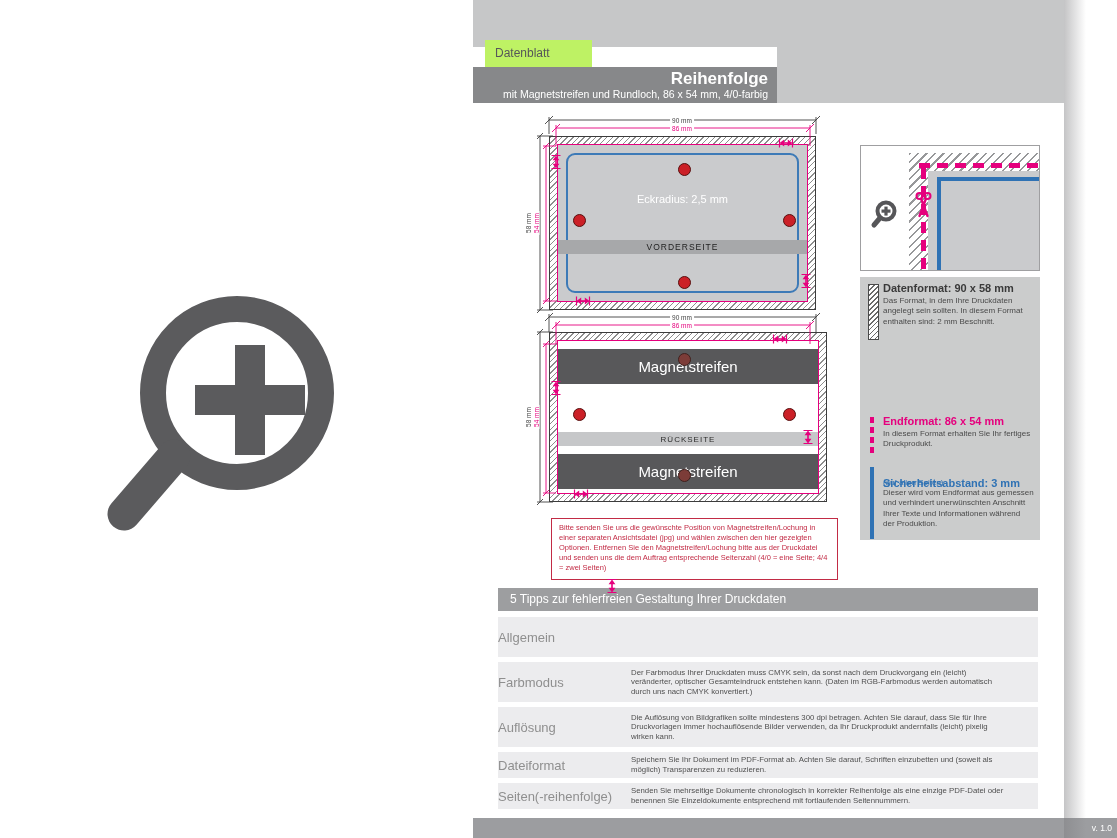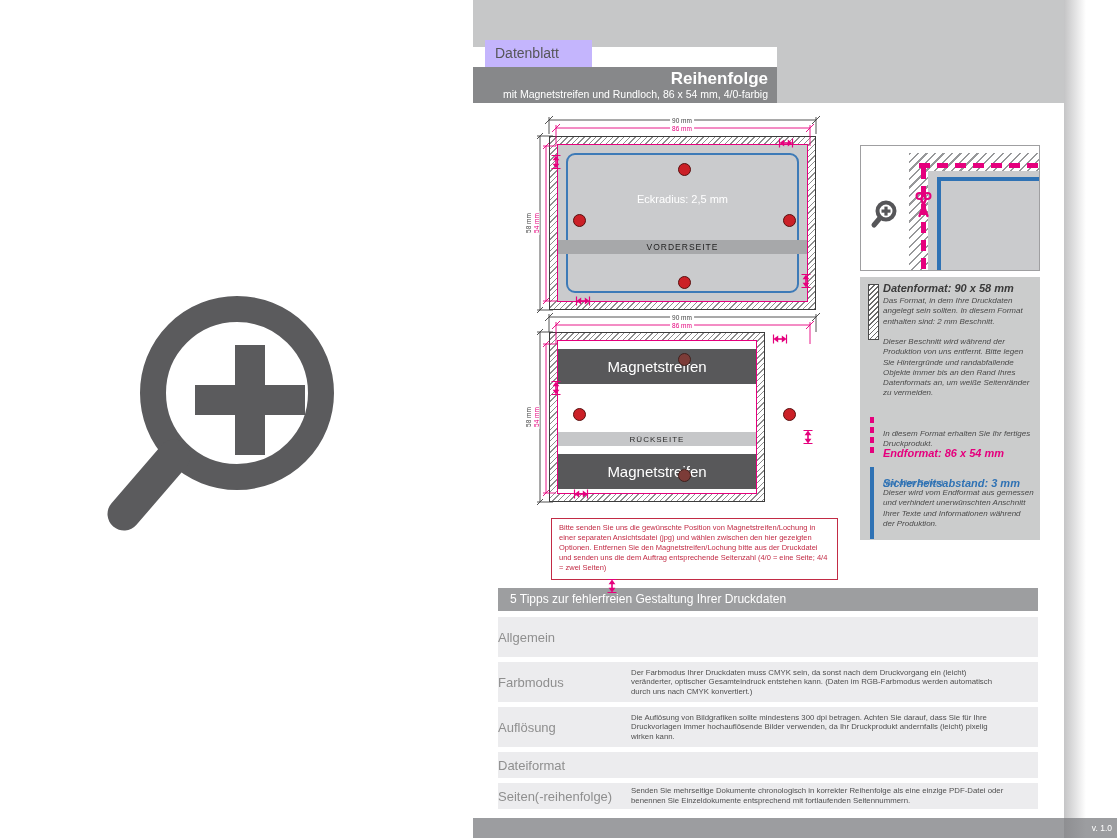--- a/index.html
+++ b/index.html
@@ -6,22 +6,22 @@
   body{width:1117px;height:838px;position:relative;overflow:hidden;background:#ffffff;
        font-family:"Liberation Sans", sans-serif;}
   .abs{position:absolute;box-sizing:border-box;}
   
   .page{position:absolute;left:473px;top:0;width:591px;height:838px;background:#fff;}
   .page-shadow{position:absolute;left:1064px;top:0;width:22px;height:838px;
       background:linear-gradient(90deg, rgba(125,125,128,.45), rgba(255,255,255,0));}
   
   .hdr-gray{left:0;top:0;width:591px;height:103px;background:#c6c7c8;}
   .hdr-white{left:0;top:47px;width:304px;height:20px;background:#fff;}
-  .hdr-tab{left:12px;top:40px;width:107px;height:27px;background:#c4b5fd;color:#565659;
-      font-size:14px;line-height:27px;padding-left:10px;}
+  .hdr-tab{left:12px;top:40px;width:107px;height:27px;background:#bef264;color:#565659;
+      font-size:12px;line-height:27px;padding-left:10px;}
   .hdr-dark{left:0;top:67px;width:304px;height:36px;background:#87888a;color:#fff;text-align:right;}
   .hdr-title{font-size:17px;font-weight:600;line-height:19px;padding:2px 9px 0 0;}
   .hdr-sub{font-size:10.5px;line-height:13px;padding-right:9px;}
   
   .card{border:1px solid #3c3c3c;background:repeating-linear-gradient(135deg,#8d8d8d 0 1px,#ffffff 1px 4px);}
   .card-core{position:absolute;left:7px;top:7px;right:7px;bottom:7px;border:1px solid #e5007d;box-sizing:border-box;}
   .core-front{background:#cacbcd;}
   .core-back{background:#ffffff;}
   .safe-rect{position:absolute;inset:8px;border:2px solid #3d7ab7;border-radius:9px;}
   .band{position:absolute;left:0;right:0;display:flex;align-items:center;justify-content:center;}
@@ -45,21 +45,21 @@
   .cb-hatch{left:48px;top:7px;width:130px;height:118px;
         background:repeating-linear-gradient(135deg,#97989a 0 1.5px,#ffffff 1.5px 6px);}
   .cb-gray{left:67px;top:25px;width:111px;height:100px;background:#cacbcd;}
   .cb-mag-h{left:58px;top:17px;width:120px;height:5px;
         background:repeating-linear-gradient(90deg,#e5007d 0 11px,rgba(0,0,0,0) 11px 18px);}
   .cb-mag-v{left:60px;top:22px;width:5px;height:103px;
         background:repeating-linear-gradient(180deg,#e5007d 0 11px,rgba(0,0,0,0) 11px 18px);}
   .cb-blue-h{left:76px;top:31px;width:102px;height:3.5px;background:#2f72b4;}
   .cb-blue-v{left:76px;top:31px;width:3.5px;height:94px;background:#2f72b4;}
   
-  .info{left:387px;top:277px;width:180px;height:263px;background:#cbcccc;font-style:italic;}
+  .info{left:387px;top:277px;width:180px;height:263px;background:#cbcccc;}
   .info .t{position:absolute;left:23px;font-size:11px;font-weight:bold;white-space:nowrap;}
   .info .b{position:absolute;left:23px;width:151px;font-size:8px;line-height:10.3px;color:#4a4a4a;}
   .ic-hatch{position:absolute;left:8px;top:7px;width:9px;height:54px;border:1px solid #4a4a4a;
         background:repeating-linear-gradient(135deg,#6a6a6a 0 1px,#ffffff 1px 3.5px);}
   .ic-mag{position:absolute;left:10px;top:140px;width:4px;height:38px;
         background:repeating-linear-gradient(180deg,#e5007d 0 6px,rgba(0,0,0,0) 6px 10px);}
   .ic-blue{position:absolute;left:10px;top:190px;width:4px;height:72px;background:#2f72b4;}
   
   .tips-hdr{left:25px;top:588px;width:540px;height:23px;background:#9d9ea0;color:#fff;
         font-size:12px;line-height:23px;padding-left:12px;}
@@ -99,21 +99,21 @@
       <div class="band vorder">
           <span>VORDERSEITE</span>
         </div>
       <div class="hole" style="left:119.5px;top:17.5px;"></div>
       <div class="hole" style="left:14.5px;top:68.5px;"></div>
       <div class="hole" style="left:224.5px;top:68.5px;"></div>
       <div class="hole" style="left:119.5px;top:130.5px;"></div>
     </div>
   </div>
 
-  <div class="abs card" style="left:76px;top:332px;width:216px;height:170px;">
+  <div class="abs card" style="left:76px;top:332px;width:278px;height:170px;">
     <div class="card-core core-back">
       <div class="band mstripe" style="top:8px;">
           <span>Magnetstreifen</span>
         </div>
       <div class="band rueck">
           <span>RÜCKSEITE</span>
         </div>
       <div class="band mstripe" style="top:113px;">
           <span>Magnetstreifen</span>
         </div>
@@ -204,23 +204,22 @@
         <circle cx="12.5" cy="4" r="3" fill="none" stroke="#e5007d" stroke-width="2"></circle>
         <path d="M6 6.5 L12.5 24 M11 6.5 L4.5 24" stroke="#e5007d" stroke-width="2.4" stroke-linecap="round" fill="none"></path>
       </g>
     </svg>
   </div>
 
   <div class="abs info">
     <div class="ic-hatch"></div>
     <div class="t" style="top:5px;color:#3a3a3a;">Datenformat: 90 x 58 mm</div>
     <div class="b" style="top:19px;">Das Format, in dem Ihre Druckdaten angelegt sein sollten. In diesem Format enthalten sind: 2 mm Beschnitt.</div>
-    <div class="b" style="top:60px;">Dieser Beschnitt wird während der Produktion von uns entfernt. Bitte legen Sie Hintergründe und rand­abfallende Objekte immer bis an den Rand Ihres Datenformats an, um weiße Seitenränder zu vermeiden.</div>
     <div class="ic-mag"></div>
-    <div class="t" style="top:138px;color:#e5007d;margin-top:32px;">Endformat: 86 x 54 mm</div>
+    <div class="t" style="top:138px;color:#e5007d;">Endformat: 86 x 54 mm</div>
     <div class="b" style="top:152px;">In diesem Format erhalten Sie Ihr fertiges Druckprodukt.</div>
     <div class="ic-blue"></div>
     <div class="t" style="top:200px;color:#2f72b4;">Sicherheitsabstand: 3 mm</div>
     <div class="b" style="top:201px;color:#2f72b4;">(auf allen Seiten)</div>
     <div class="b" style="top:211px;">Dieser wird vom Endformat aus gemessen und verhindert unerwünschten Anschnitt Ihrer Texte und Informationen während der Produktion.</div>
   </div>
 
   <div class="abs tips-hdr">5 Tipps zur fehlerfreien Gestaltung Ihrer Druckdaten</div>
   <div class="abs tip-row" style="top:617px;height:40px;">
     <div class="tip-label">Allgemein</div>
@@ -228,20 +227,21 @@
   <div class="abs tip-row" style="top:662px;height:40px;">
     <div class="tip-label">Farbmodus</div>
     <div class="tip-text">Der Farbmodus Ihrer Druckdaten muss CMYK sein, da sonst nach dem Druckvorgang ein (leicht) veränderter, optischer Gesamteindruck entstehen kann. (Daten im RGB-Farbmodus werden automatisch durch uns nach CMYK konvertiert.)</div>
   </div>
   <div class="abs tip-row" style="top:707px;height:40px;">
     <div class="tip-label">Auflösung</div>
     <div class="tip-text">Die Auflösung von Bildgrafiken sollte mindestens 300 dpi betragen. Achten Sie darauf, dass Sie für Ihre Druckvorlagen immer hochauflösende Bilder verwenden, da Ihr Druckprodukt andernfalls (leicht) pixelig wirken kann.</div>
   </div>
   <div class="abs tip-row" style="top:752px;height:26px;">
     <div class="tip-label">Dateiformat</div>
+    <div class="tip-text">Speichern Sie Ihr Dokument im PDF-Format ab. Achten Sie darauf, Schriften einzubetten und (soweit als möglich) Transparenzen zu reduzieren.</div>
   </div>
   <div class="abs tip-row" style="top:783px;height:26px;">
     <div class="tip-label">Seiten(-reihenfolge)</div>
     <div class="tip-text">Senden Sie mehrseitige Dokumente chronologisch in korrekter Reihenfolge als eine einzige PDF-Datei oder benennen Sie Einzeldokumente entsprechend mit fortlaufenden Seitennummern.</div>
   </div>
 
   <div class="abs footer"><span>v. 1.0</span></div>
 
 </div>
 

